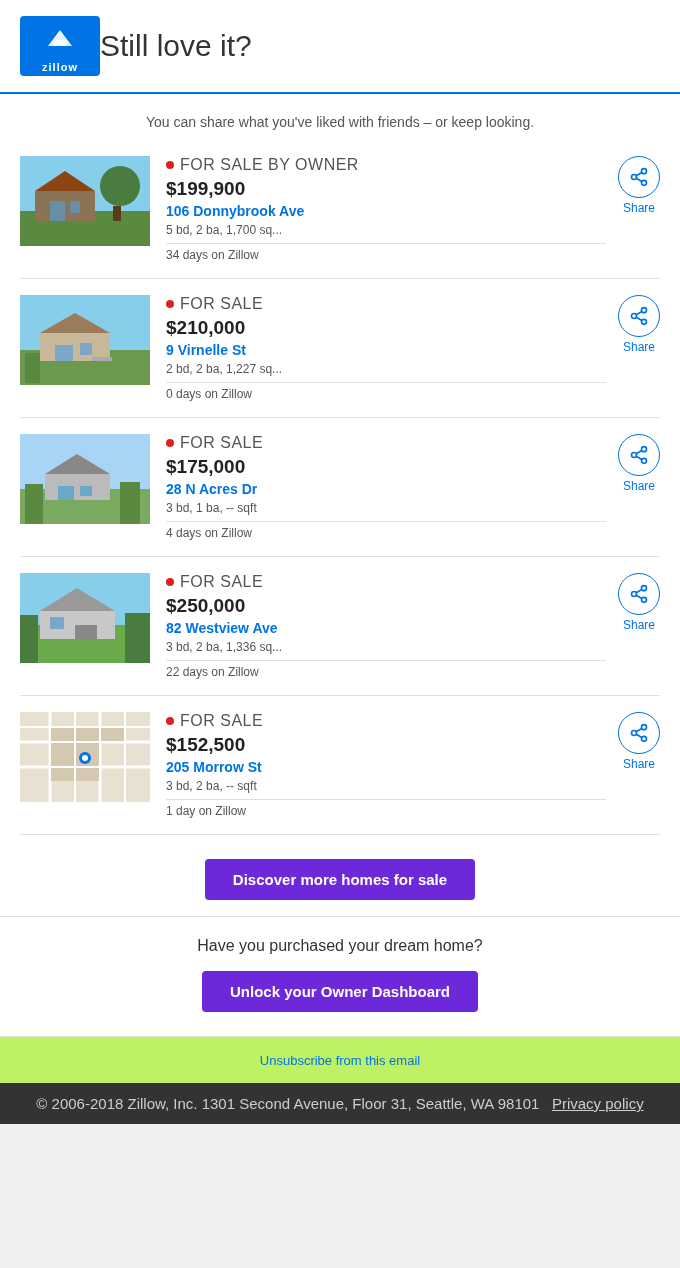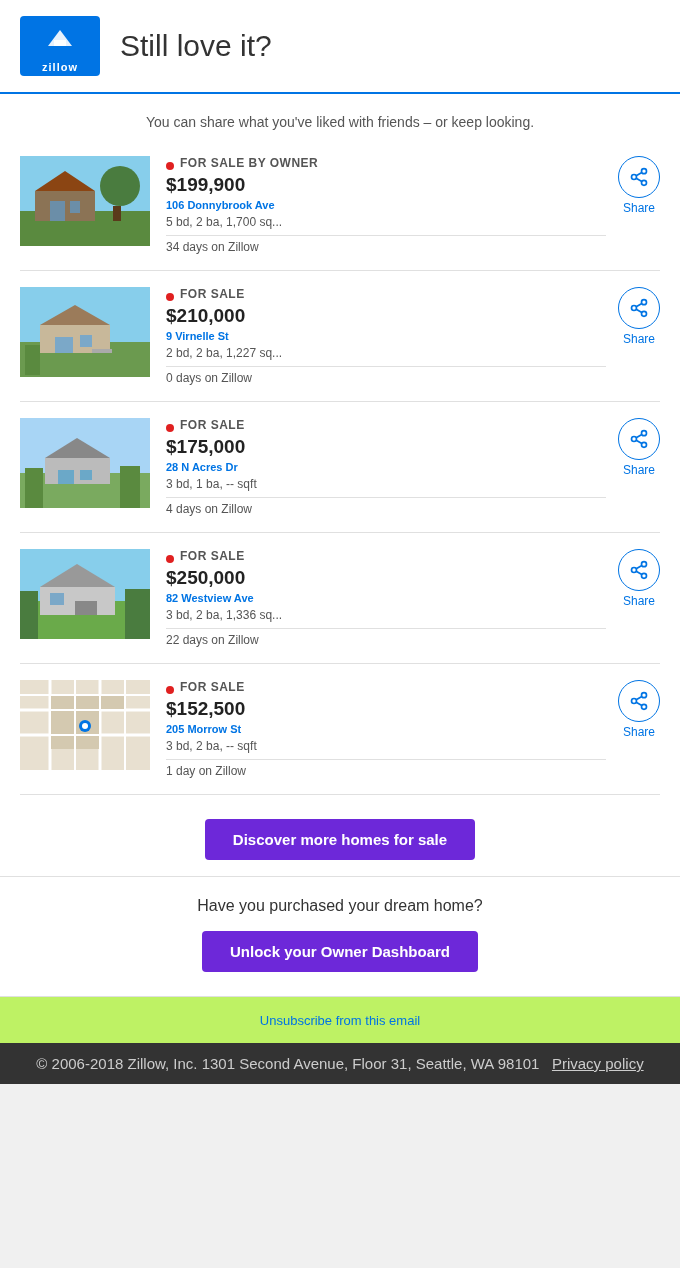--- a/index.html
+++ b/index.html
@@ -23,21 +23,20 @@
     }
     .zillow-logo {
       width: 80px;
       height: 60px;
       background: #0074E4;
       display: flex;
       flex-direction: column;
       align-items: center;
       justify-content: center;
       border-radius: 4px;
-      margin-right: 20px;
       flex-shrink: 0;
     }
     .zillow-logo-z {
       color: white;
       font-size: 28px;
       font-weight: bold;
       line-height: 1;
     }
     .zillow-logo-text {
       color: white;
@@ -84,43 +83,43 @@
     .img-3 { background: linear-gradient(180deg, #a8d5f5 0%, #a8d5f5 30%, #5a8a3f 30%, #5a8a3f 50%, #bbb 50%, #bbb 65%, #9a9 65%); }
     
     .img-4 { background: linear-gradient(180deg, #87CEEB 0%, #87CEEB 35%, #4a7c3f 35%, #4a7c3f 50%, #888 50%, #888 70%, #6b8 70%); }
     
     .img-5 { background: #e8e0d0; position: relative; }
     .listing-details {
       flex: 1;
     }
     .listing-badge {
       display: flex;
-      align-items: flex-end;
-      font-size: 12px;
-      font-weight: bold;
+      align-items: center;
+      font-size: 16px;
+      font-weight: normal;
       color: #555;
       letter-spacing: 0.5px;
       margin-bottom: 4px;
     }
     .red-dot {
       width: 8px;
       height: 8px;
       background: #e02020;
       border-radius: 50%;
       margin-right: 6px;
       flex-shrink: 0;
     }
     .listing-price {
       font-size: 19px;
       font-weight: bold;
       color: #222222;
       margin-bottom: 3px;
     }
     .listing-address {
-      font-size: 11px;
+      font-size: 14px;
       color: #0074E4;
       text-decoration: none;
       margin-bottom: 4px;
       display: block;
       font-weight: bold;
     }
     .listing-specs {
       font-size: 12px;
       color: #555555;
       margin-bottom: 4px;

